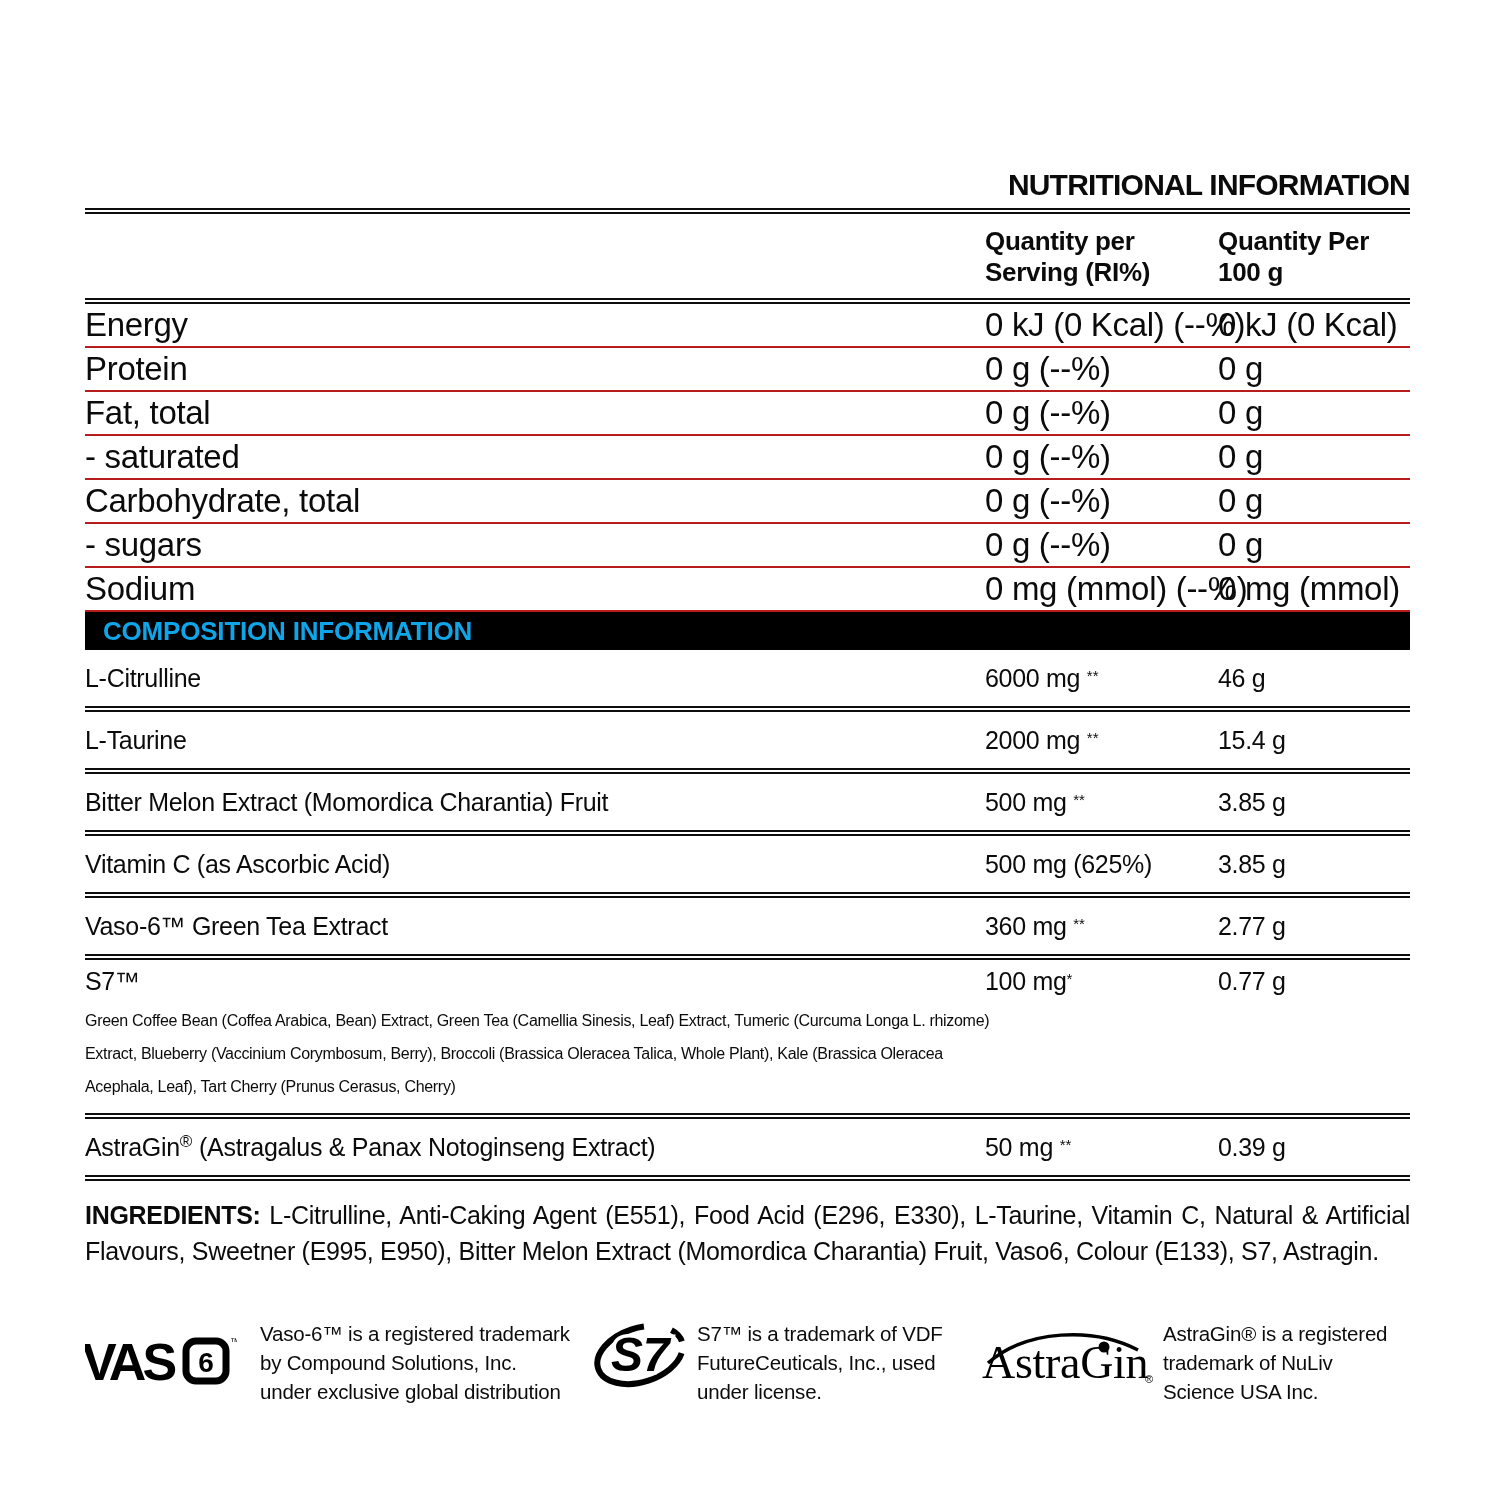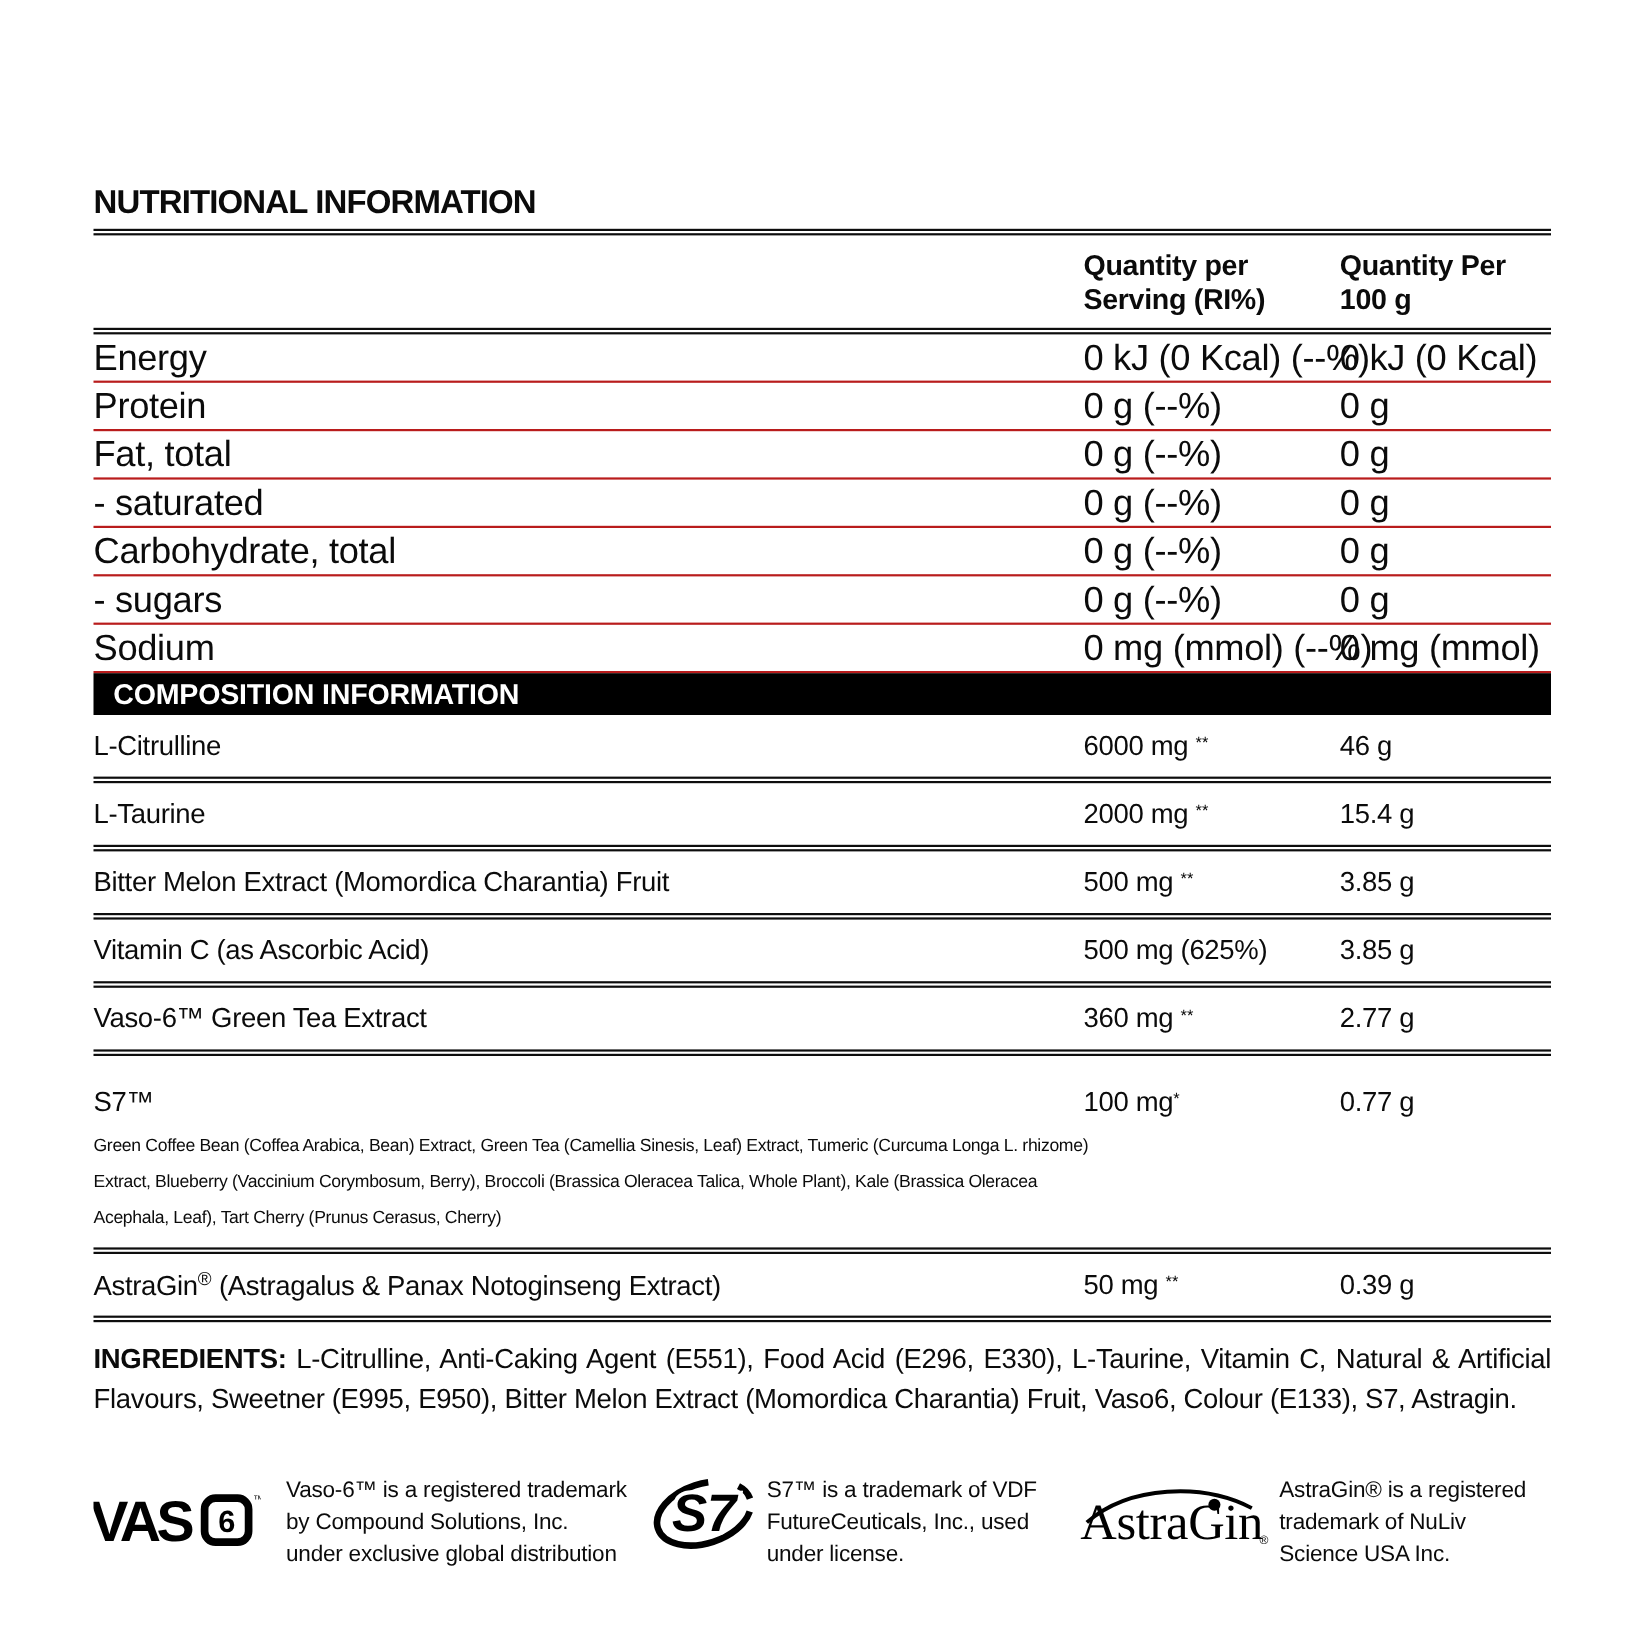--- a/index.html
+++ b/index.html
@@ -2,37 +2,37 @@
 <html><head>
 <meta charset="utf-8">
 <style>
   html,body{margin:0;padding:0;background:#fff;}
   .canvas{
     position:relative;width:1500px;height:1500px;background:#ffffff;overflow:hidden;
     font-family:"Liberation Sans","DejaVu Sans",sans-serif;color:#0b0b0b;
     letter-spacing:-0.3px;
   }
   .label{position:absolute;left:85px;top:168px;width:1325px;}
-  .title{font-size:30px;font-weight:bold;text-align:left;letter-spacing:-0.8px;line-height:34px;}
+  .title{font-size:30px;font-weight:bold;text-align:right;letter-spacing:-0.8px;line-height:34px;}
   .subtitle{font-size:25px;text-align:center;line-height:30px;margin-top:6px;}
   .dbl{height:2px;border-top:2px solid #0d0d0d;border-bottom:2px solid #0d0d0d;margin-top:6px;}
   .dbl.tight{margin-top:0;}
   .grid{display:grid;grid-template-columns:900px 233px 192px;}
   .thead{padding:12px 0 10px 0;}
   .thead .colhead{font-weight:bold;font-size:26px;line-height:31px;}
   .colhead span{display:block;}
   .nut-row{height:42px;align-items:center;border-bottom:2px solid #b91c1c;font-size:33px;}
   .nut-row:last-of-type{border-bottom:none;}
-  .comp-bar{background:#000;color:#ffffff;height:38px;display:flex;align-items:center;
+  .comp-bar{background:#000;color:#0ea5e9;height:38px;display:flex;align-items:center;
     padding-left:18px;font-weight:bold;font-size:26px;letter-spacing:-0.2px;}
   .comp-row{min-height:48px;align-items:center;font-size:25px;padding:4px 0;}
   .comp-row .cell,.nut-row .cell{white-space:nowrap;}
   sup.ast{font-size:15px;vertical-align:6px;letter-spacing:0;}
   sup.reg{font-size:17px;vertical-align:9px;letter-spacing:0;}
-  .s7-block{padding-top:21px;}
+  .s7-block{padding-top:0;}
   .s7-desc{font-size:16px;line-height:33px;width:918px;padding:2px 0 10px 0;}
   .ingredients{margin-top:16px;font-size:25px;line-height:36px;text-align:justify;}
   .ingredients .lead{font-weight:bold;}
   .footer{position:relative;margin-top:40px;height:120px;}
   .tm-text{position:absolute;top:10px;font-size:20.5px;line-height:29px;letter-spacing:-0.2px;}
   .tm-text span{display:block;}
   .logo{position:absolute;}
   .logo svg{display:block;}
 </style>
 </head>

